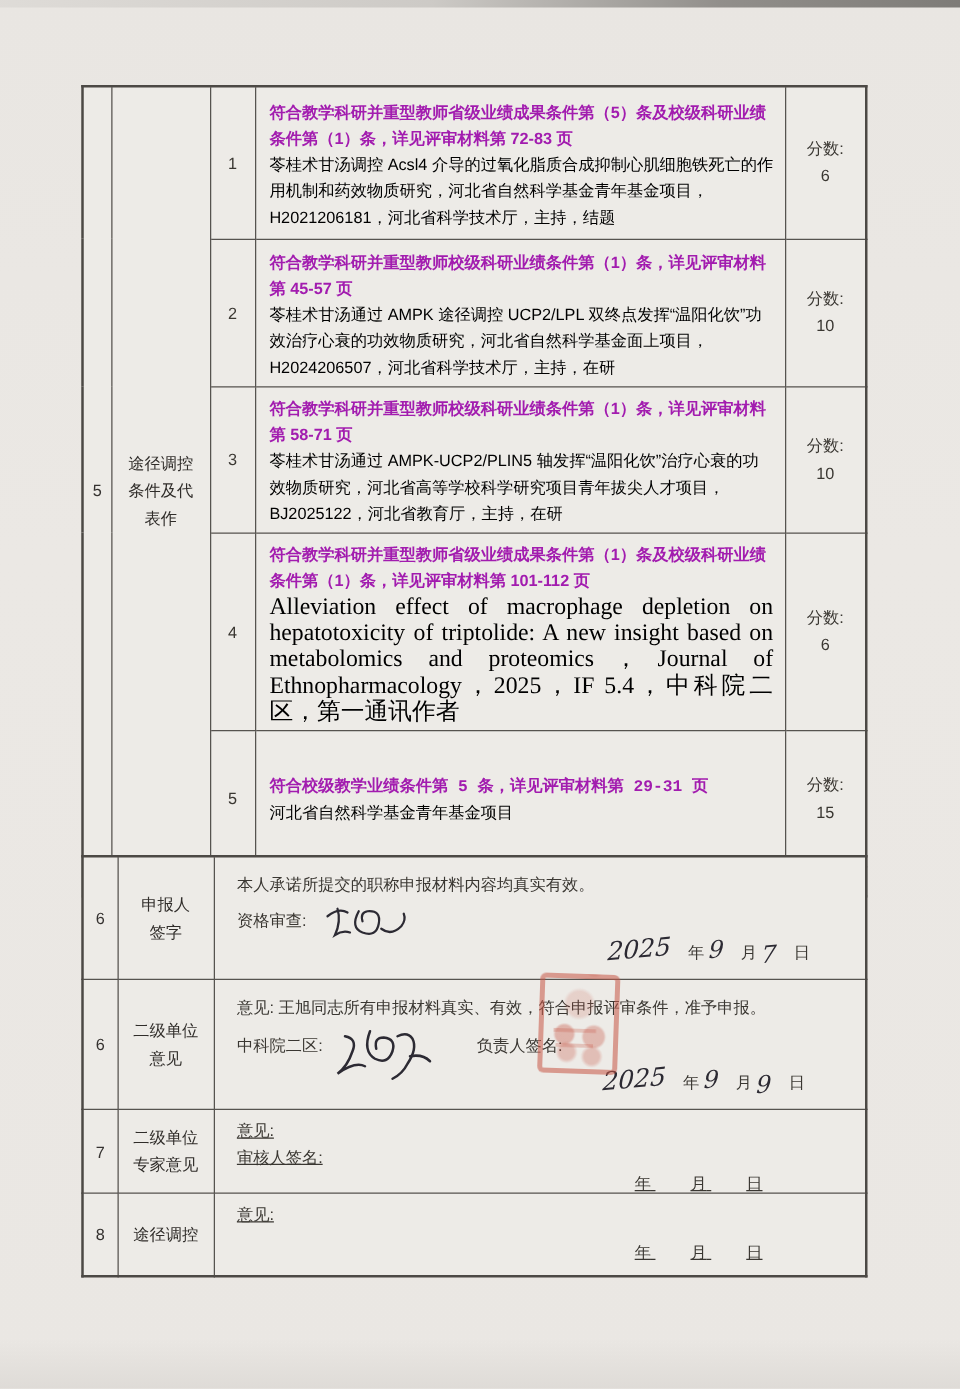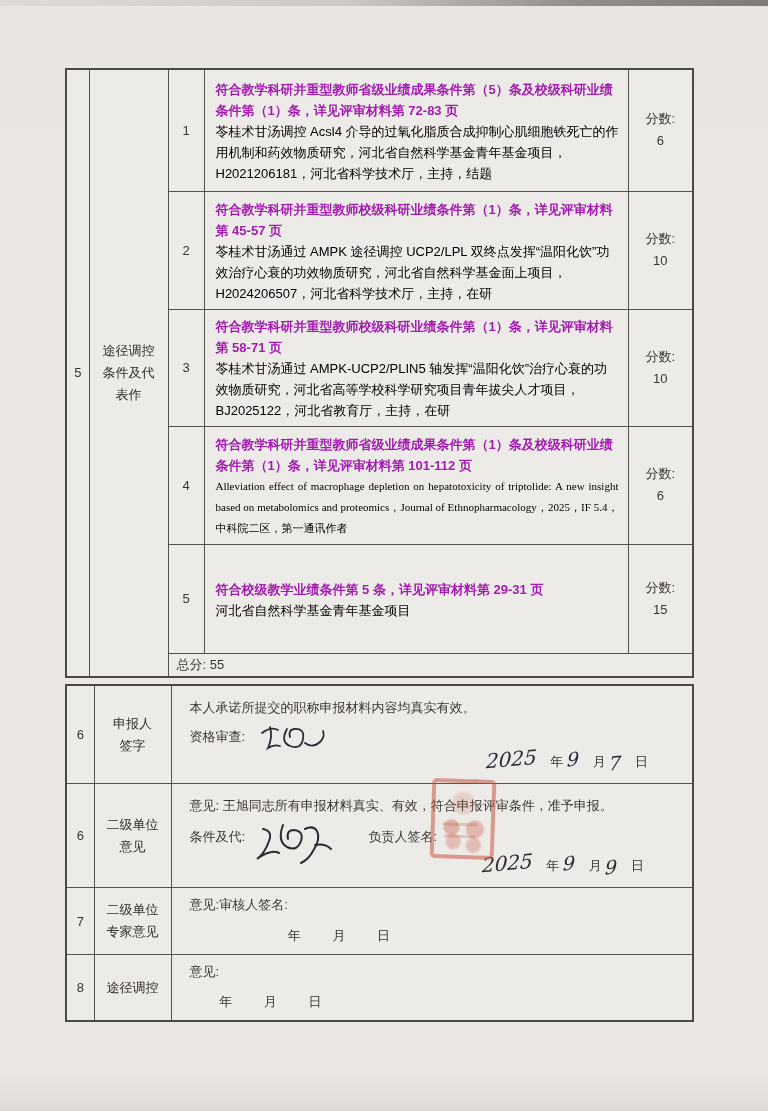--- a/index.html
+++ b/index.html
@@ -25,29 +25,29 @@
   table.t{border-collapse:collapse;table-layout:fixed;position:absolute;background:#edebe7;}
   table.t td{border:1px solid #56534f;vertical-align:middle;overflow:hidden;}
   table.t{border:2px solid #4c4945;}
   .t1{left:65px;top:68px;width:627px;}
   .t2{left:65px;top:684px;width:627px;}
 
   td.c-no{text-align:center;font-size:13px;color:#353230;}
   td.c-label{text-align:center;font-size:13px;white-space:pre-line;line-height:22px;color:#302d2a;}
   td.c-sub{text-align:center;font-size:13px;}
   td.c-content{vertical-align:top;padding:6px 9px 4px 11px;font-size:13px;line-height:21px;}
-  td.c-content.mid{vertical-align:middle;}
+  td.c-content.mid{vertical-align:middle;font-family:Liberation Mono, monospace;}
   .hdr{font-weight:bold;color:#a21caf;}
   .bd{color:#000000;}
-  .bd.latin{font-family:"Liberation Serif",serif;text-align:justify;font-size:11px;}
+  .bd.latin{font-family:"Liberation Serif",serif;text-align:justify;font-size:19px;}
   td.c-score{text-align:center;font-size:13px;line-height:22px;padding:0 4px;}
   tr.total-row td{font-size:13px;padding:2px 8px;vertical-align:middle;}
 
   td.c-body2{vertical-align:top;padding:9px 10px 8px 18px;font-size:13px;line-height:26px;position:relative;}
-  .flexcol{display:flex;flex-direction:row;}
+  .flexcol{display:flex;flex-direction:column;text-decoration:underline;}
   .date-row{text-align:right;white-space:nowrap;}
   .date-row .lbl{margin-left:10px;}
   .hw{
     font-family:"DejaVu Serif",serif;font-style:italic;
     font-size:20px;color:#2c2a33;display:inline-block;
     transform:rotate(-5deg) skewX(-8deg);
     line-height:20px;
   }
   .hw.small{font-size:19px;}
   .drop{position:relative;top:4px;}
@@ -194,21 +194,21 @@
       </td>
     </tr>
 
     <tr style="height:90px">
       <td class="c-no">6</td>
       <td class="c-label">二级单位
 意见</td>
       <td class="c-body2">
         <div>意见: 王旭同志所有申报材料真实、有效，符合申报评审条件，准予申报。</div>
         <div>
-          <span>条件及代:</span>
+          <span>中科院二区:</span>
           <svg class="sig2-svg" width="86" height="48" viewBox="0 0 86 48">
             <path d="M10 10 q10 2 6 12 q-4 12 -12 18 q14 -10 22 -6"></path>
             <path d="M30 6 q-6 16 4 22 q10 5 14 -6 q3 -10 -7 -11 q-8 0 -6 9"></path>
             <path d="M52 10 q8 -4 12 2 q4 8 -4 20 q-4 8 -12 12"></path>
             <path d="M62 26 q10 -2 16 4"></path>
           </svg>
           <span style="margin-left:26px;">负责人签名:</span>
         </div>
         <div class="date-row" style="padding-right:38px;margin-top:-14px;">
           <span class="hw">2025</span>

